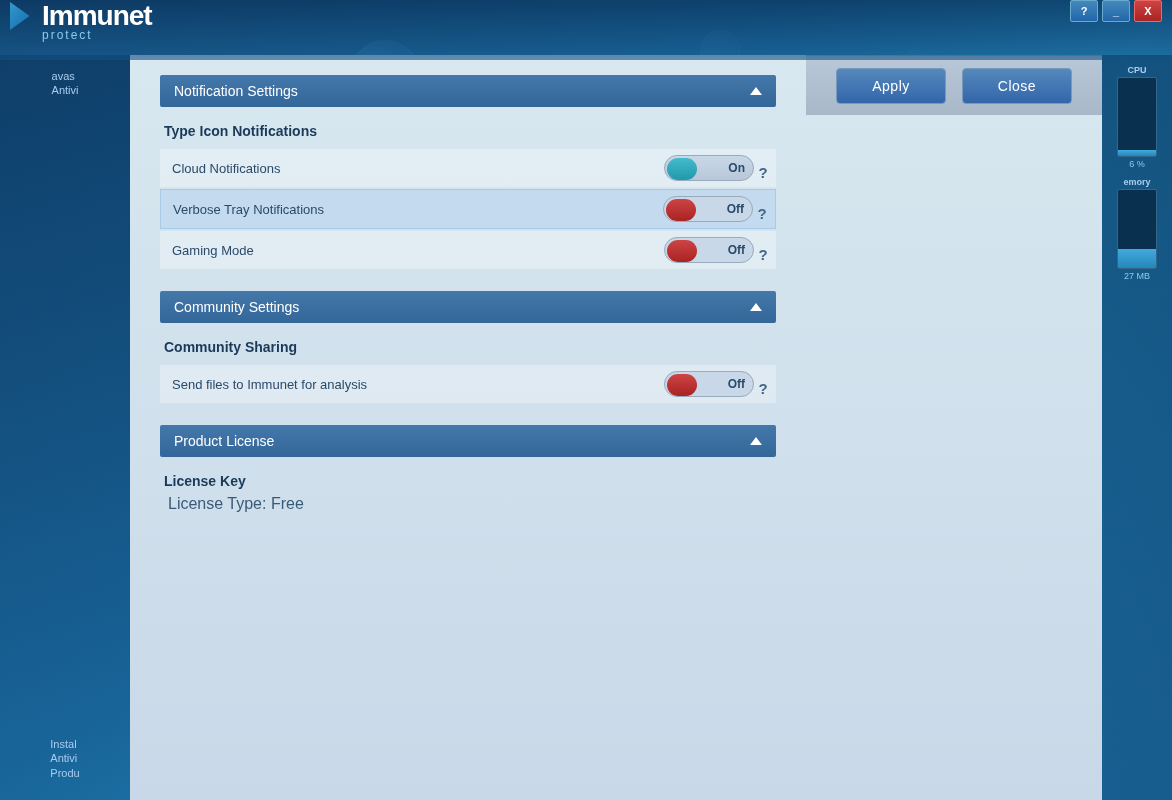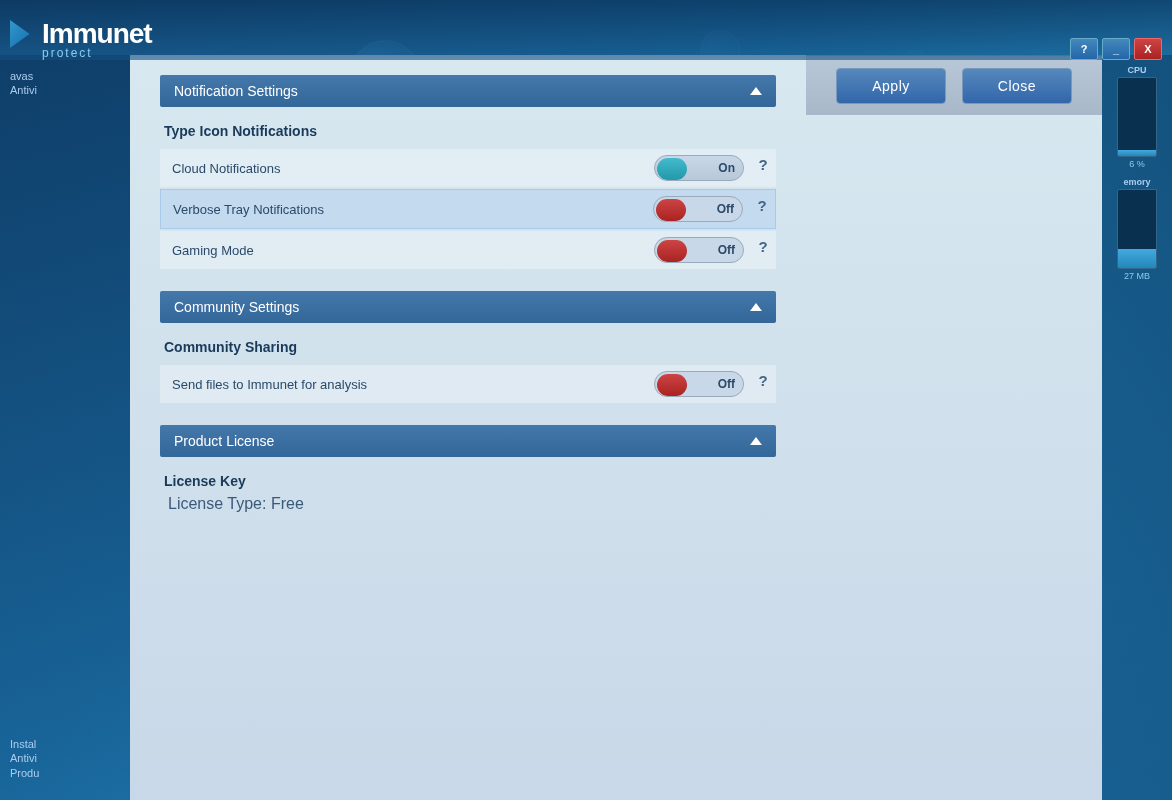--- a/index.html
+++ b/index.html
@@ -36,21 +36,21 @@
     }
 
     
     .titlebar {
       position: absolute;
       top: 0;
       left: 0;
       right: 0;
       height: 60px;
       display: flex;
-      align-items: flex-end;
+      align-items: flex-start;
       padding: 0 10px;
       background: linear-gradient(180deg, rgba(10,50,90,0.8) 0%, rgba(20,80,130,0.6) 100%);
       z-index: 10;
     }
 
     .logo-area {
       display: flex;
       flex-direction: column;
       align-items: flex-start;
     }
@@ -119,21 +119,21 @@
       bottom: 0;
       display: flex;
     }
 
     
     .left-sidebar {
       width: 130px;
       background: linear-gradient(180deg, rgba(10,50,90,0.7), rgba(20,80,130,0.5));
       display: flex;
       flex-direction: column;
-      align-items: flex-start;
+      align-items: center;
       padding-top: 10px;
       position: relative;
       overflow: hidden;
     }
 
     .sidebar-item-text {
       color: #aaccee;
       font-size: 11px;
       padding: 4px 10px;
       line-height: 1.3;
@@ -285,22 +285,21 @@
 
     .setting-label {
       flex: 1;
       font-size: 13px;
       color: #2a4a6a;
       padding-left: 8px;
     }
 
     .setting-controls {
       display: flex;
-      align-items: flex-start;
-      gap: 10px;
+      align-items: flex-end;
     }
 
     
     .toggle-switch {
       width: 90px;
       height: 26px;
       border-radius: 13px;
       border: 1px solid #99aabb;
       background: #c8d8e8;
       display: flex;

